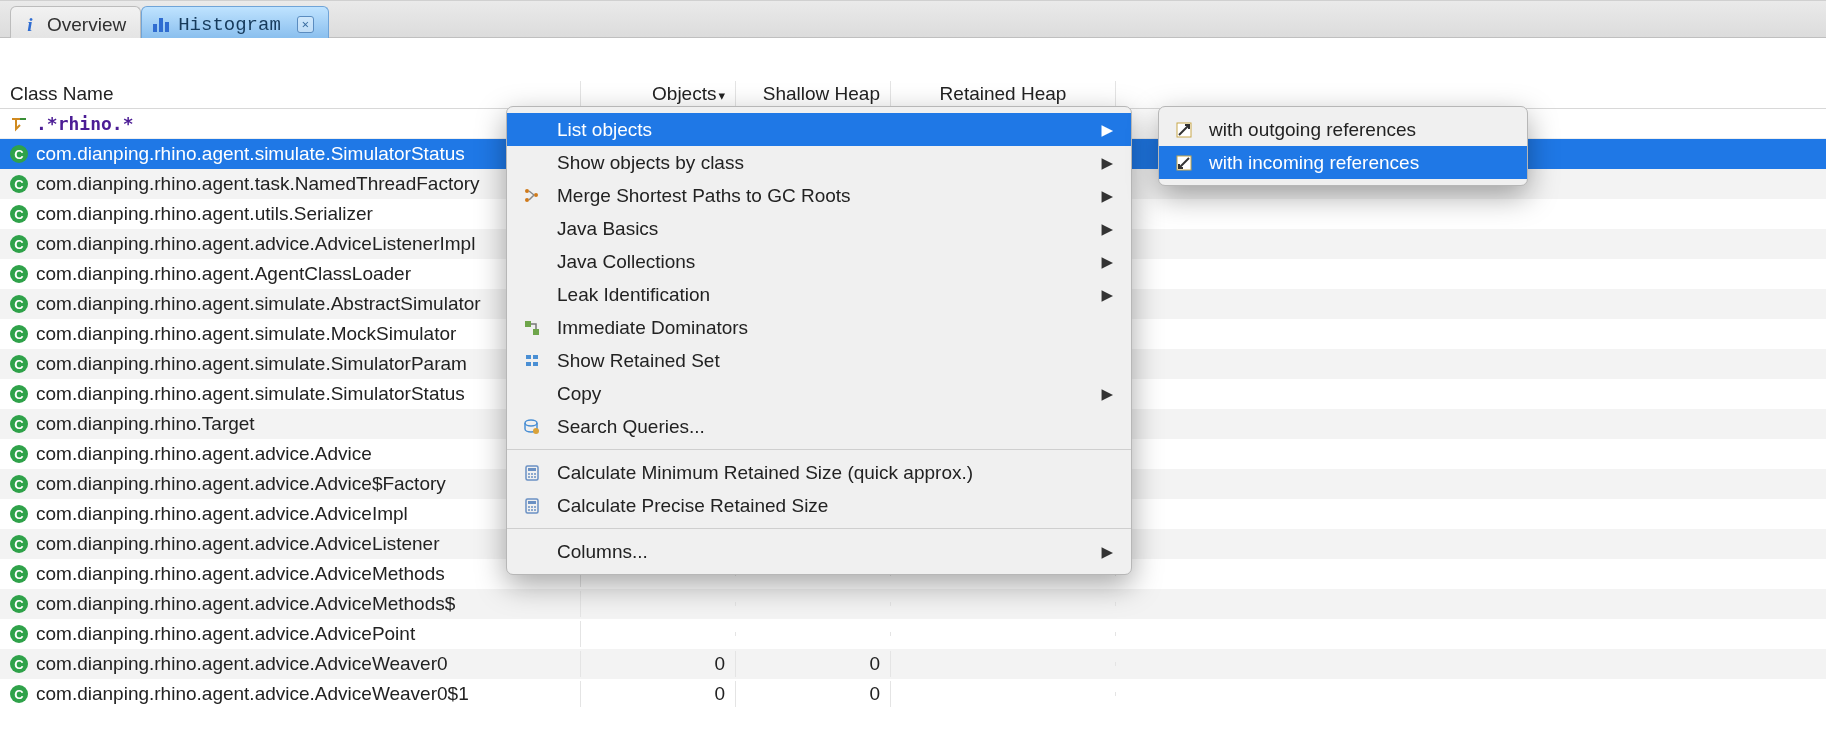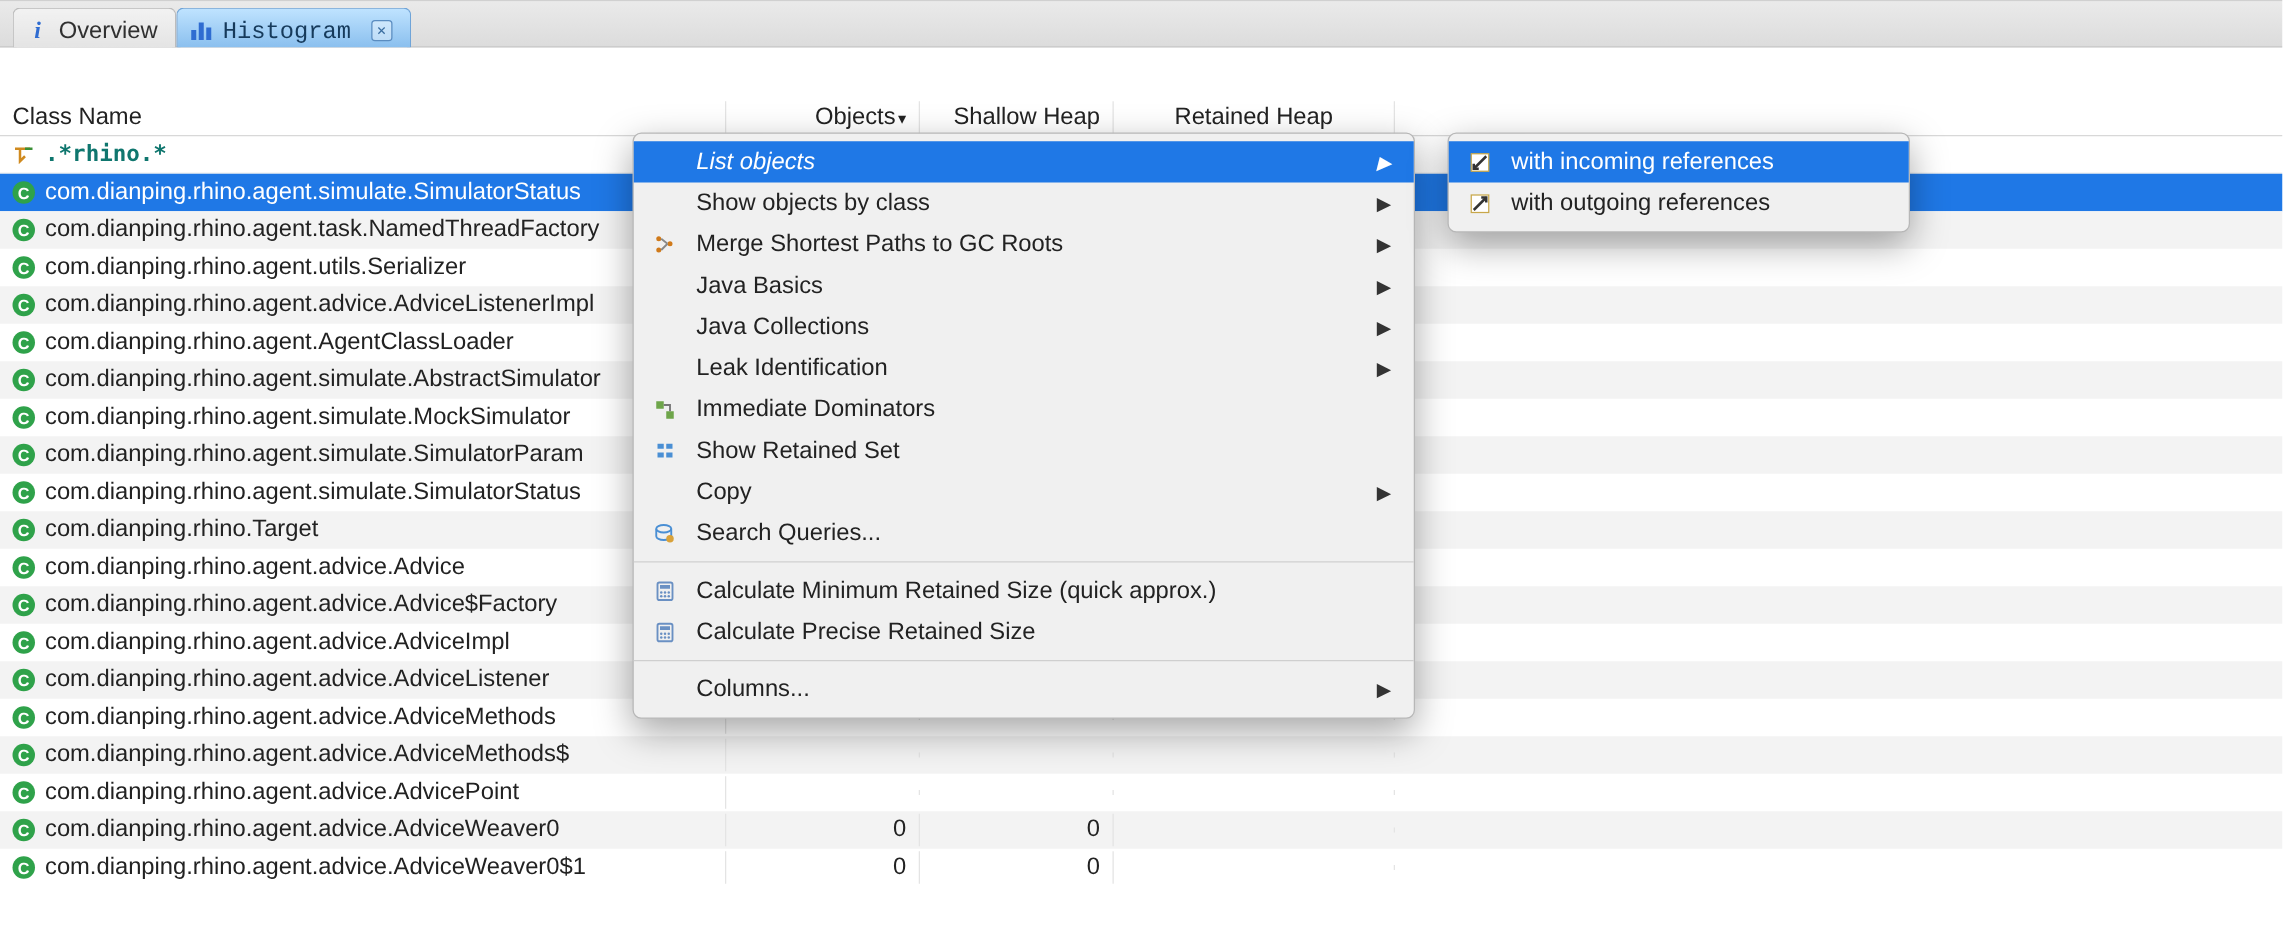--- a/index.html
+++ b/index.html
@@ -16,30 +16,30 @@
 .header-row { height: 30px; background: #fff; border-bottom: 1px solid #d8d8d8; display: flex; align-items: center; margin-top: 41px; }
 .col { overflow: hidden; white-space: nowrap; padding: 2px 10px; }
 .col1 { width: 581px; text-align: left; border-right: 1px solid #e4e4e4; }
 .col2 { width: 155px; text-align: right; border-right: 1px solid #e4e4e4; }
 .col3 { width: 155px; text-align: right; border-right: 1px solid #e4e4e4; }
 .col4 { width: 225px; text-align: center; border-right: 1px solid #e4e4e4; }
 .sort-caret { font-size: 13px; margin-left: 2px; }
 .filter-row { height: 30px; display: flex; align-items: center; border-bottom: 1px solid #eee; }
 .filter-row .col1 { display: flex; align-items: center; gap: 8px; }
 .filter-icn { width: 18px; height: 18px; display: inline-flex; align-items: center; justify-content: center; }
-.regex { font-family: Menlo, Consolas, monospace; color: #0f766e; font-weight: 600; font-size: 18px; }
+.regex { font-family: Menlo, Consolas, monospace; color: #4c1d95; font-weight: 600; font-size: 18px; }
 .numeric { color: #a21caf; }
 .rows .row { height: 30px; display: flex; align-items: center; }
 .rows .row:nth-child(even) { background: #f3f3f3; }
 .rows .row.selected { background: #1f78e6; color: #fff; }
 .class-icn { width: 18px; height: 18px; border-radius: 50%; background: #2fa24a; color: #fff; font-size: 13px; font-weight: bold; display: inline-flex; align-items: center; justify-content: center; margin-right: 8px; flex-shrink: 0; }
 .row .col1 { display: flex; align-items: center; white-space: nowrap; overflow: hidden; }
 .context-menu { position: absolute; left: 506px; top: 106px; width: 626px; background: #f0f0f0; border: 1px solid #b7b7b7; border-radius: 7px; box-shadow: 0 10px 30px rgba(0,0,0,.35); padding: 6px 0; }
 .menu-item { height: 33px; display: flex; align-items: center; padding: 0 18px 0 14px; gap: 14px; position: relative; }
-.menu-item.highlight { background: #1f78e6; color: #fff; font-style: italic; }
+.menu-item.highlight { background: #1f78e6; color: #fff; }
 .menu-item .mi-icn { width: 22px; display: inline-flex; align-items: center; justify-content: center; color: #666; }
 .menu-item.highlight .mi-icn { color: #fff; }
 .menu-item .arrow { margin-left: auto; font-size: 15px; color: #333; }
 .menu-item.highlight .arrow { color: #fff; }
 .menu-sep { height: 1px; background: #cfcfcf; margin: 6px 0; }
 .submenu { position: absolute; left: 1158px; top: 106px; width: 370px; background: #f0f0f0; border: 1px solid #b7b7b7; border-radius: 7px; box-shadow: 0 10px 30px rgba(0,0,0,.35); padding: 6px 0; }
 .sub-item { height: 33px; display: flex; align-items: center; padding: 0 18px 0 14px; gap: 14px; }
 .sub-item.highlight { background: #1f78e6; color: #fff; }
 .sub-item .si-icn { width: 22px; display: inline-flex; align-items: center; justify-content: center; }
 svg { display: block; }
@@ -368,33 +368,33 @@
   </div>
   <div class="menu-sep"></div>
   <div class="menu-item">
     <span class="mi-icn"></span>
     <span>Columns...</span>
     <span class="arrow">▶</span>
   </div>
 </div>
 
 <div class="submenu">
+  <div class="sub-item">
+    <span class="si-icn">
+      <svg width="18" height="18" viewBox="0 0 18 18">
+          <rect x="2" y="2" width="14" height="14" fill="#fff" stroke="#c8a74a" stroke-width="1"></rect>
+          <path d="M4 14 L14 4" stroke="#333" stroke-width="2"></path>
+          <path d="M10 4 L14 4 L14 8" stroke="#333" stroke-width="2" fill="none"></path>
+        </svg>
+    </span>
+    <span>with outgoing references</span>
+  </div>
   <div class="sub-item highlight">
     <span class="si-icn">
       <svg width="18" height="18" viewBox="0 0 18 18">
           <rect x="2" y="2" width="14" height="14" fill="#fff" stroke="#c8a74a" stroke-width="1"></rect>
           <path d="M14 4 L4 14" stroke="#333" stroke-width="2"></path>
           <path d="M4 10 L4 14 L8 14" stroke="#333" stroke-width="2" fill="none"></path>
         </svg>
     </span>
     <span>with incoming references</span>
   </div>
-  <div class="sub-item">
-    <span class="si-icn">
-      <svg width="18" height="18" viewBox="0 0 18 18">
-          <rect x="2" y="2" width="14" height="14" fill="#fff" stroke="#c8a74a" stroke-width="1"></rect>
-          <path d="M4 14 L14 4" stroke="#333" stroke-width="2"></path>
-          <path d="M10 4 L14 4 L14 8" stroke="#333" stroke-width="2" fill="none"></path>
-        </svg>
-    </span>
-    <span>with outgoing references</span>
-  </div>
 </div>
 
 </body></html>

